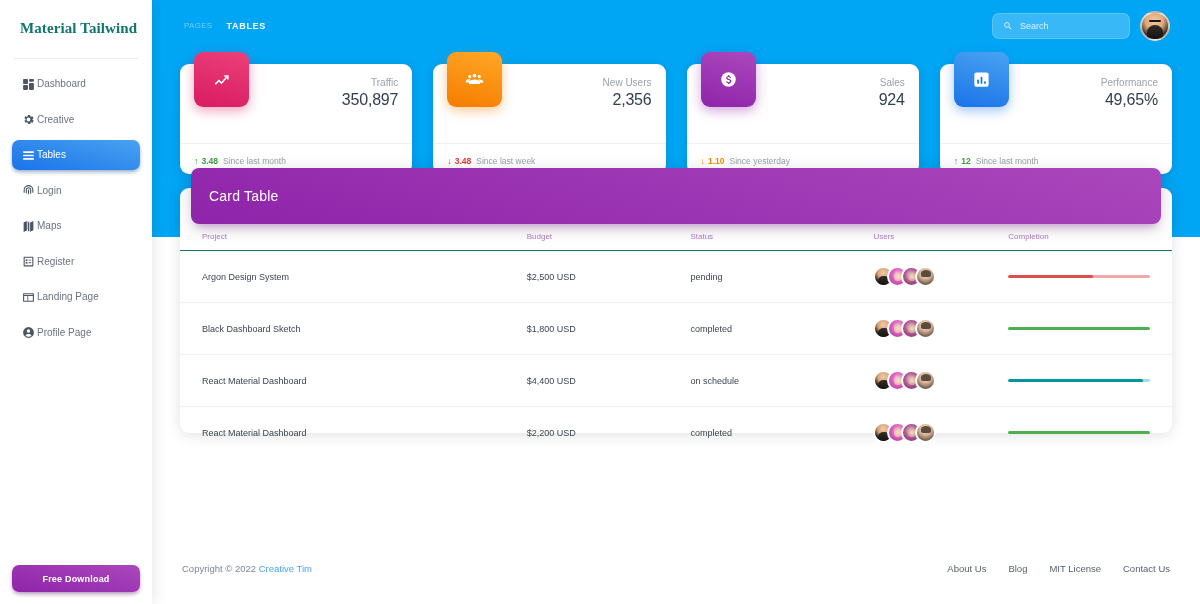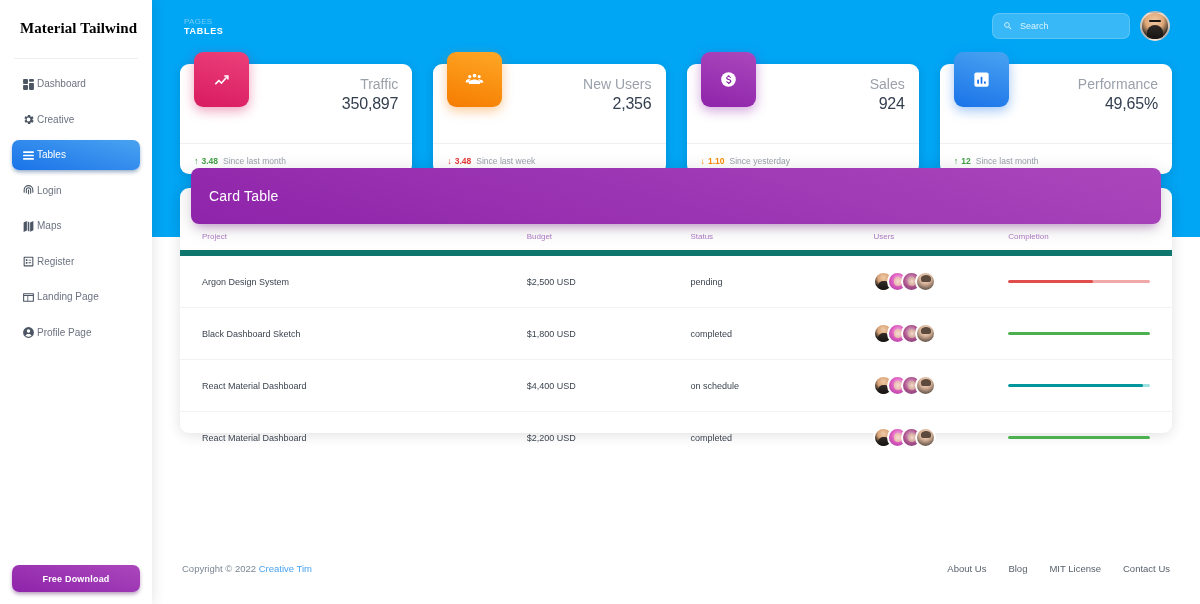--- a/index.html
+++ b/index.html
@@ -16,21 +16,21 @@
     width: 152px; height: 604px; flex: 0 0 152px;
     background: #ffffff;
     box-shadow: 0 0 14px rgba(0,0,0,.12);
     position: relative; z-index: 30;
     display: flex; flex-direction: column;
   }
   .brand {
     height: 44px; display: flex; align-items: center;
     padding: 0 0 0 20px;
     font-family: "Liberation Serif", serif;
-    font-weight: bold; font-size: 15px; color: #000000;
+    font-weight: bold; font-size: 15px; color: #0f766e;
     letter-spacing: .1px;
     margin-top: 6px;
   }
   .brand-divider { height:1px; background:#eceef1; margin: 8px 14px 0 14px; }
   .nav { padding: 10px 12px 0 12px; display:flex; flex-direction:column; gap: 2px; }
   .nav-item {
     display: flex; align-items: center; gap: 2px;
     height: 30px; padding: 0 9px;
     border-radius: 7px; cursor: pointer;
     color: #6b7280; font-size: 10px; line-height: 1;
@@ -66,21 +66,21 @@
     position: absolute; left: 0; top: 0; width: 100%; height: 237px;
     background: #00A5F4;
   }
   .content { position: relative; z-index: 5; padding: 0 28px; }
 
   
   .navbar {
     height: 52px; display: flex; align-items: center;
     justify-content: space-between; padding: 0 2px;
   }
-  .crumbs { display: flex; flex-direction: column; gap: 0; padding-left: 2px;}
+  .crumbs { display: flex; flex-direction: row; gap: 14px; padding-left: 2px;}
   .crumb-top { font-size: 8px; color: rgba(255,255,255,.45); letter-spacing:.3px; }
   .crumb-title {
     font-size: 9px; color: #ffffff; font-weight: 700; letter-spacing: .7px;
   }
   .nav-right { display:flex; align-items:center; gap: 10px; }
   .search {
     width: 138px; height: 26px; border-radius: 7px;
     background: rgba(255,255,255,.22);
     display: flex; align-items: center; gap: 7px; padding: 0 10px;
     border: 1px solid rgba(255,255,255,.18);
@@ -114,21 +114,21 @@
     box-shadow: 0 2px 10px rgba(0,0,0,.12);
     position: relative; height: 110px; padding: 0 14px;
   }
   .stat-top { display: flex; justify-content: flex-end; padding-top: 13px; }
   .stat-icon {
     position: absolute; left: 14px; top: -12px;
     width: 55px; height: 55px; border-radius: 9px;
     display: flex; align-items: center; justify-content: center;
   }
   .stat-icon svg { width: 19px; height: 19px; fill: #fff; }
-  .stat-label { font-size: 14px; color: #9aa1ab; text-align: right; line-height: 1.1; }
+  .stat-label { font-size: 10px; color: #9aa1ab; text-align: right; line-height: 1.1; }
   .stat-value { font-size: 16px; color: #344050; text-align: right; margin-top: 3px; letter-spacing: -.2px; }
   .stat-divider { position:absolute; left: 0; right: 0; bottom: 30px; height: 1px; background: #eef0f2; }
   .stat-foot {
     position: absolute; left: 14px; bottom: 8px;
     display: flex; align-items: center; gap: 5px;
     font-size: 8.5px; color: #9aa1ab;
   }
   .stat-foot .dlt { font-weight: 700; display:flex; align-items:center; gap:3px; }
   .arrow { font-size: 9px; line-height: 1; }
 
@@ -143,21 +143,21 @@
     position: absolute; left: 11px; right: 11px; top: -20px;
     height: 56px; border-radius: 8px;
     background: linear-gradient(195deg,#ab47bc,#8e24aa);
     box-shadow: 0 4px 20px rgba(0,0,0,.14), 0 7px 10px -5px rgba(142,36,170,.4);
     display: flex; align-items: center; padding: 0 18px;
   }
   .card-header h2 { font-size: 14px; color: #fff; font-weight: 400; letter-spacing:.2px; }
   table { width: 100%; border-collapse: collapse; table-layout: fixed; }
   thead th {
     text-align: left; font-size: 8px; color: #b07cc6; font-weight: 400;
-    padding: 6px 0 9px 0; border-bottom: 6px solid #0f766e;
+    padding: 6px 0 9px 0; border-bottom: 1px solid #0f766e;
   }
   tbody td {
     font-size: 9px; color: #3c4450; padding: 15px 0;
     border-bottom: 1px solid #f2f2f4; vertical-align: middle;
   }
   tbody tr:last-child td { border-bottom: none; }
   .c-project { width: 36%; padding-left: 22px; }
   .c-budget  { width: 17%; }
   .c-status  { width: 19%; }
   .c-users   { width: 14%; }

